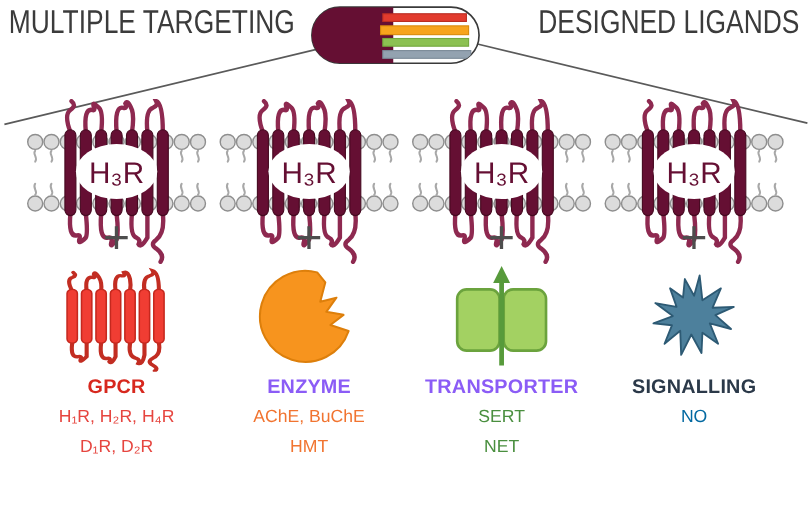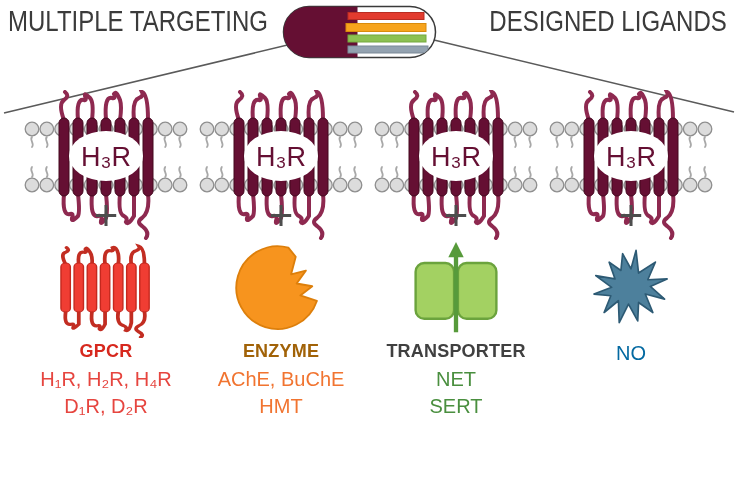--- a/index.html
+++ b/index.html
@@ -18,21 +18,21 @@
   #capsule{position:absolute;left:282px;top:5px;}
   
   .col{position:absolute;top:0;width:176px;height:480px;text-align:center;}
   .receptor{display:block;margin:90px auto 0;width:164px;height:150px;}
   .plus{
     height:46px;line-height:44px;margin-top:-46px;text-align:center;
     font-size:42px;font-weight:400;color:var(--plus);position:relative;z-index:2;
   }
   .icon-wrap{height:98px;display:flex;align-items:center;justify-content:center;}
   .col-label{height:26px;line-height:26px;font-size:18px;font-weight:bold;letter-spacing:.2px;}
-  .col-items{margin-top:2px;font-size:20px;line-height:27px;}
+  .col-items{margin-top:2px;font-size:16px;line-height:27px;}
   
   .lip-head{fill:var(--head-fill);stroke:var(--head-stroke);stroke-width:1.3;}
   .lip-tail{fill:none;stroke:var(--tail-stroke);stroke-width:1.8;stroke-linecap:round;}
   .helix{fill:var(--maroon);stroke:#45081f;stroke-width:1;}
   .loop{fill:none;stroke:var(--maroon-loop);stroke-width:4;stroke-linecap:round;}
   .h3r-ellipse{fill:#fff;}
   .h3r-text{fill:var(--maroon);font-size:27px;font-weight:500;}
   .gbar{fill:var(--red);stroke:var(--red-dark);stroke-width:1.5;}
   .gloop{fill:none;stroke:var(--red-loop);stroke-width:4;stroke-linecap:round;}
   .enz{fill:var(--orange);stroke:var(--orange-dark);stroke-width:2;stroke-linejoin:round;}
@@ -150,55 +150,56 @@
   <div class="col" style="left:193px">
     <svg class="receptor" viewBox="0 0 164 150">
         <use href="#sym-receptor"></use>
       </svg>
     <div class="plus">+</div>
     <div class="icon-wrap">
       <svg width="92" height="92" viewBox="0 0 100 100">
         <path class="enz" d="M58,5 A45,45 0 1 0 89,63 L71,57 L84,47 L67,44 L77,30 L61,34 L66,15 Z"></path>
       </svg>
     </div>
-    <div class="col-label" style="color: #a16207;">ENZYME</div>
+    <div class="col-label" style="color: #8b5cf6;">ENZYME</div>
     <div class="col-items" style="color: rgb(241, 116, 48);">
       <div>AChE, BuChE</div>
       <div>HMT</div>
     </div>
   </div>
 
   <div class="col" style="left:368px">
     <svg class="receptor" viewBox="0 0 164 150">
         <use href="#sym-receptor"></use>
       </svg>
     <div class="plus">+</div>
     <div class="icon-wrap">
       <svg width="100" height="96" viewBox="0 0 104 98">
         <rect class="trect" x="10" y="22" width="40" height="58" rx="9"></rect>
         <rect class="trect" x="54" y="22" width="40" height="58" rx="9"></rect>
         <line class="tarrow" x1="52" y1="94" x2="52" y2="12"></line>
         <polygon class="tarrow-head" points="44,16 60,16 52,0"></polygon>
       </svg>
     </div>
-    <div class="col-label" style="color: #404040;">TRANSPORTER</div>
+    <div class="col-label" style="color: #8b5cf6;">TRANSPORTER</div>
     <div class="col-items" style="color: rgb(74, 143, 63);">
+      <div>SERT</div>
       <div>NET</div>
-      <div>SERT</div>
     </div>
   </div>
 
   <div class="col" style="left:543px">
     <svg class="receptor" viewBox="0 0 164 150">
         <use href="#sym-receptor"></use>
       </svg>
     <div class="plus">+</div>
     <div class="icon-wrap">
       <svg width="84" height="84" viewBox="0 0 100 100">
         <polygon class="burst" points="56,4 50,26 40,8 38,28 24,18 31,38 8,34 27,48 6,56 26,58 18,78 35,64 36,90 47,68 58,88 59,66 76,78 67,56 90,62 73,47 93,38 70,39 79,18 59,31"></polygon>
       </svg>
     </div>
+    <div class="col-label" style="color: rgb(43, 57, 73);">SIGNALLING</div>
     <div class="col-items" style="color: #0369a1;">
       <div>NO</div>
     </div>
   </div>
 
 </div>
 
 </body></html>

